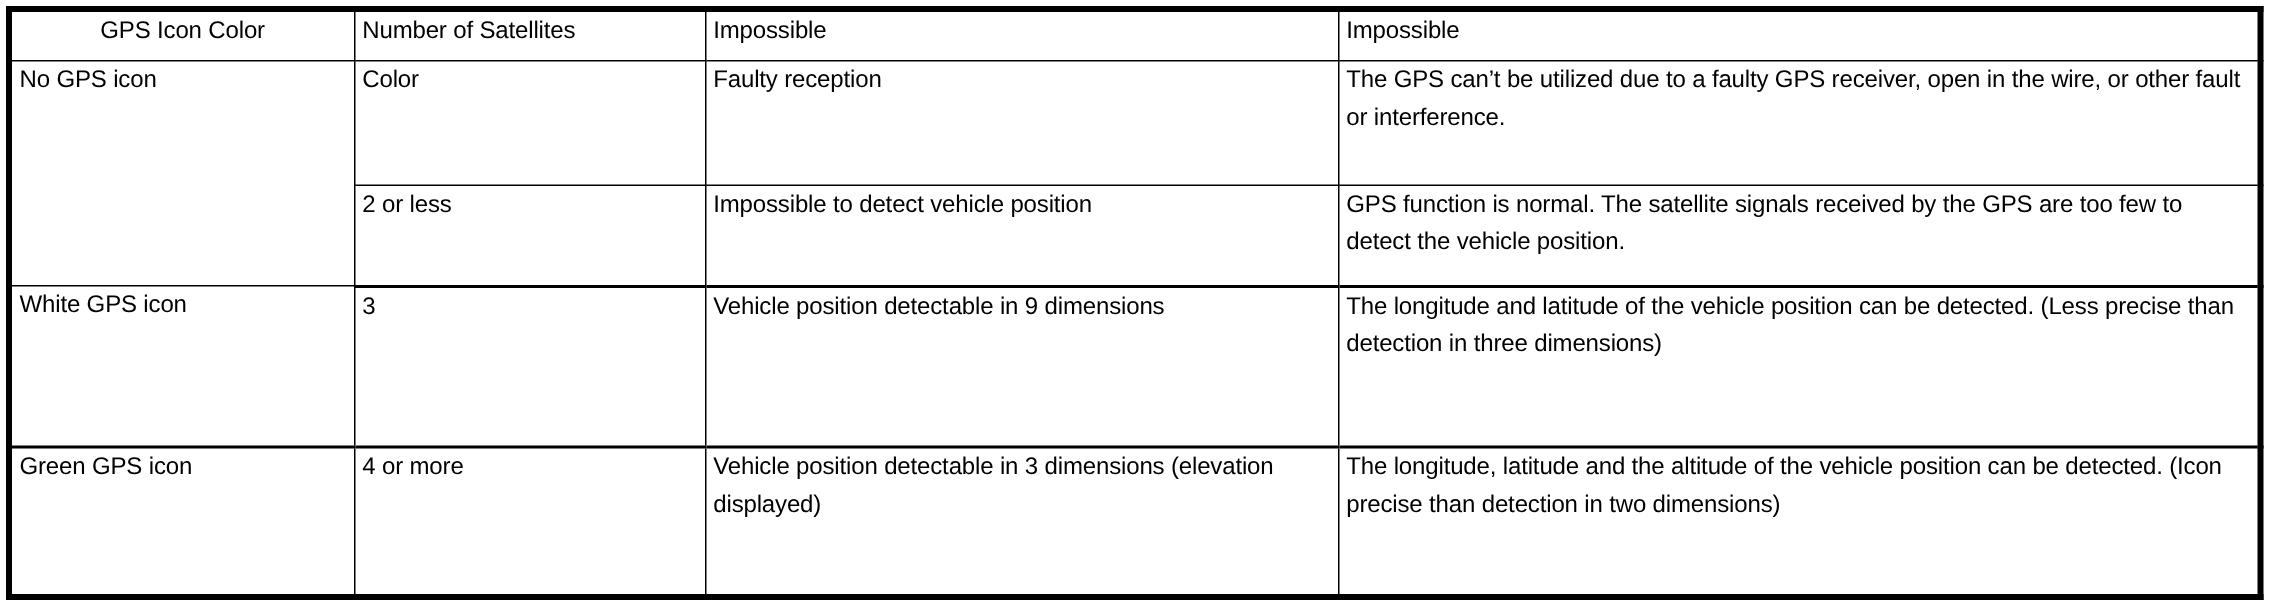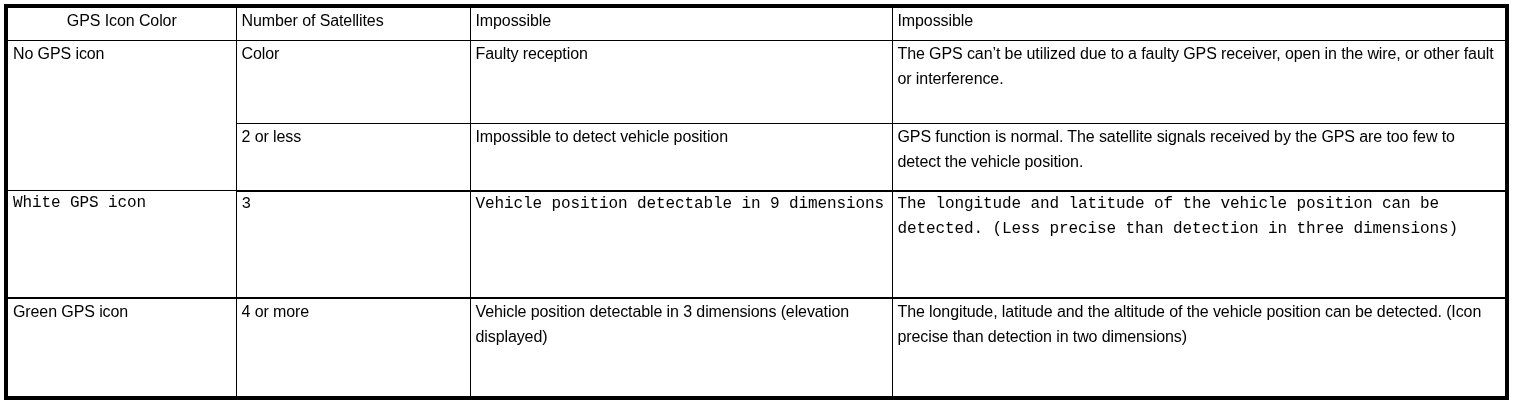--- a/index.html
+++ b/index.html
@@ -63,21 +63,21 @@
   thead th.th-left { text-align: center; }
 
   
   tbody td { padding-top: 3px; }
 
   td.center { text-align: center; }
 
   
   tr.row-1 { height: 83px; }
   tr.row-2 { height: 67px; margin-top: 40px; }
-  tr.row-3 { height: 107px; font-family: Liberation Mono, monospace; }
+  tr.row-3 { height: 107px; }
   tr.row-4 { height: 100px; }
 
   
   tr.row-2 > td { border-bottom: 2.5px solid #000000; }
   tr.row-3 > td { border-bottom: 2.5px solid #000000; }
 </style>
 </head>
 <body>
 
 <div class="table-wrap">

